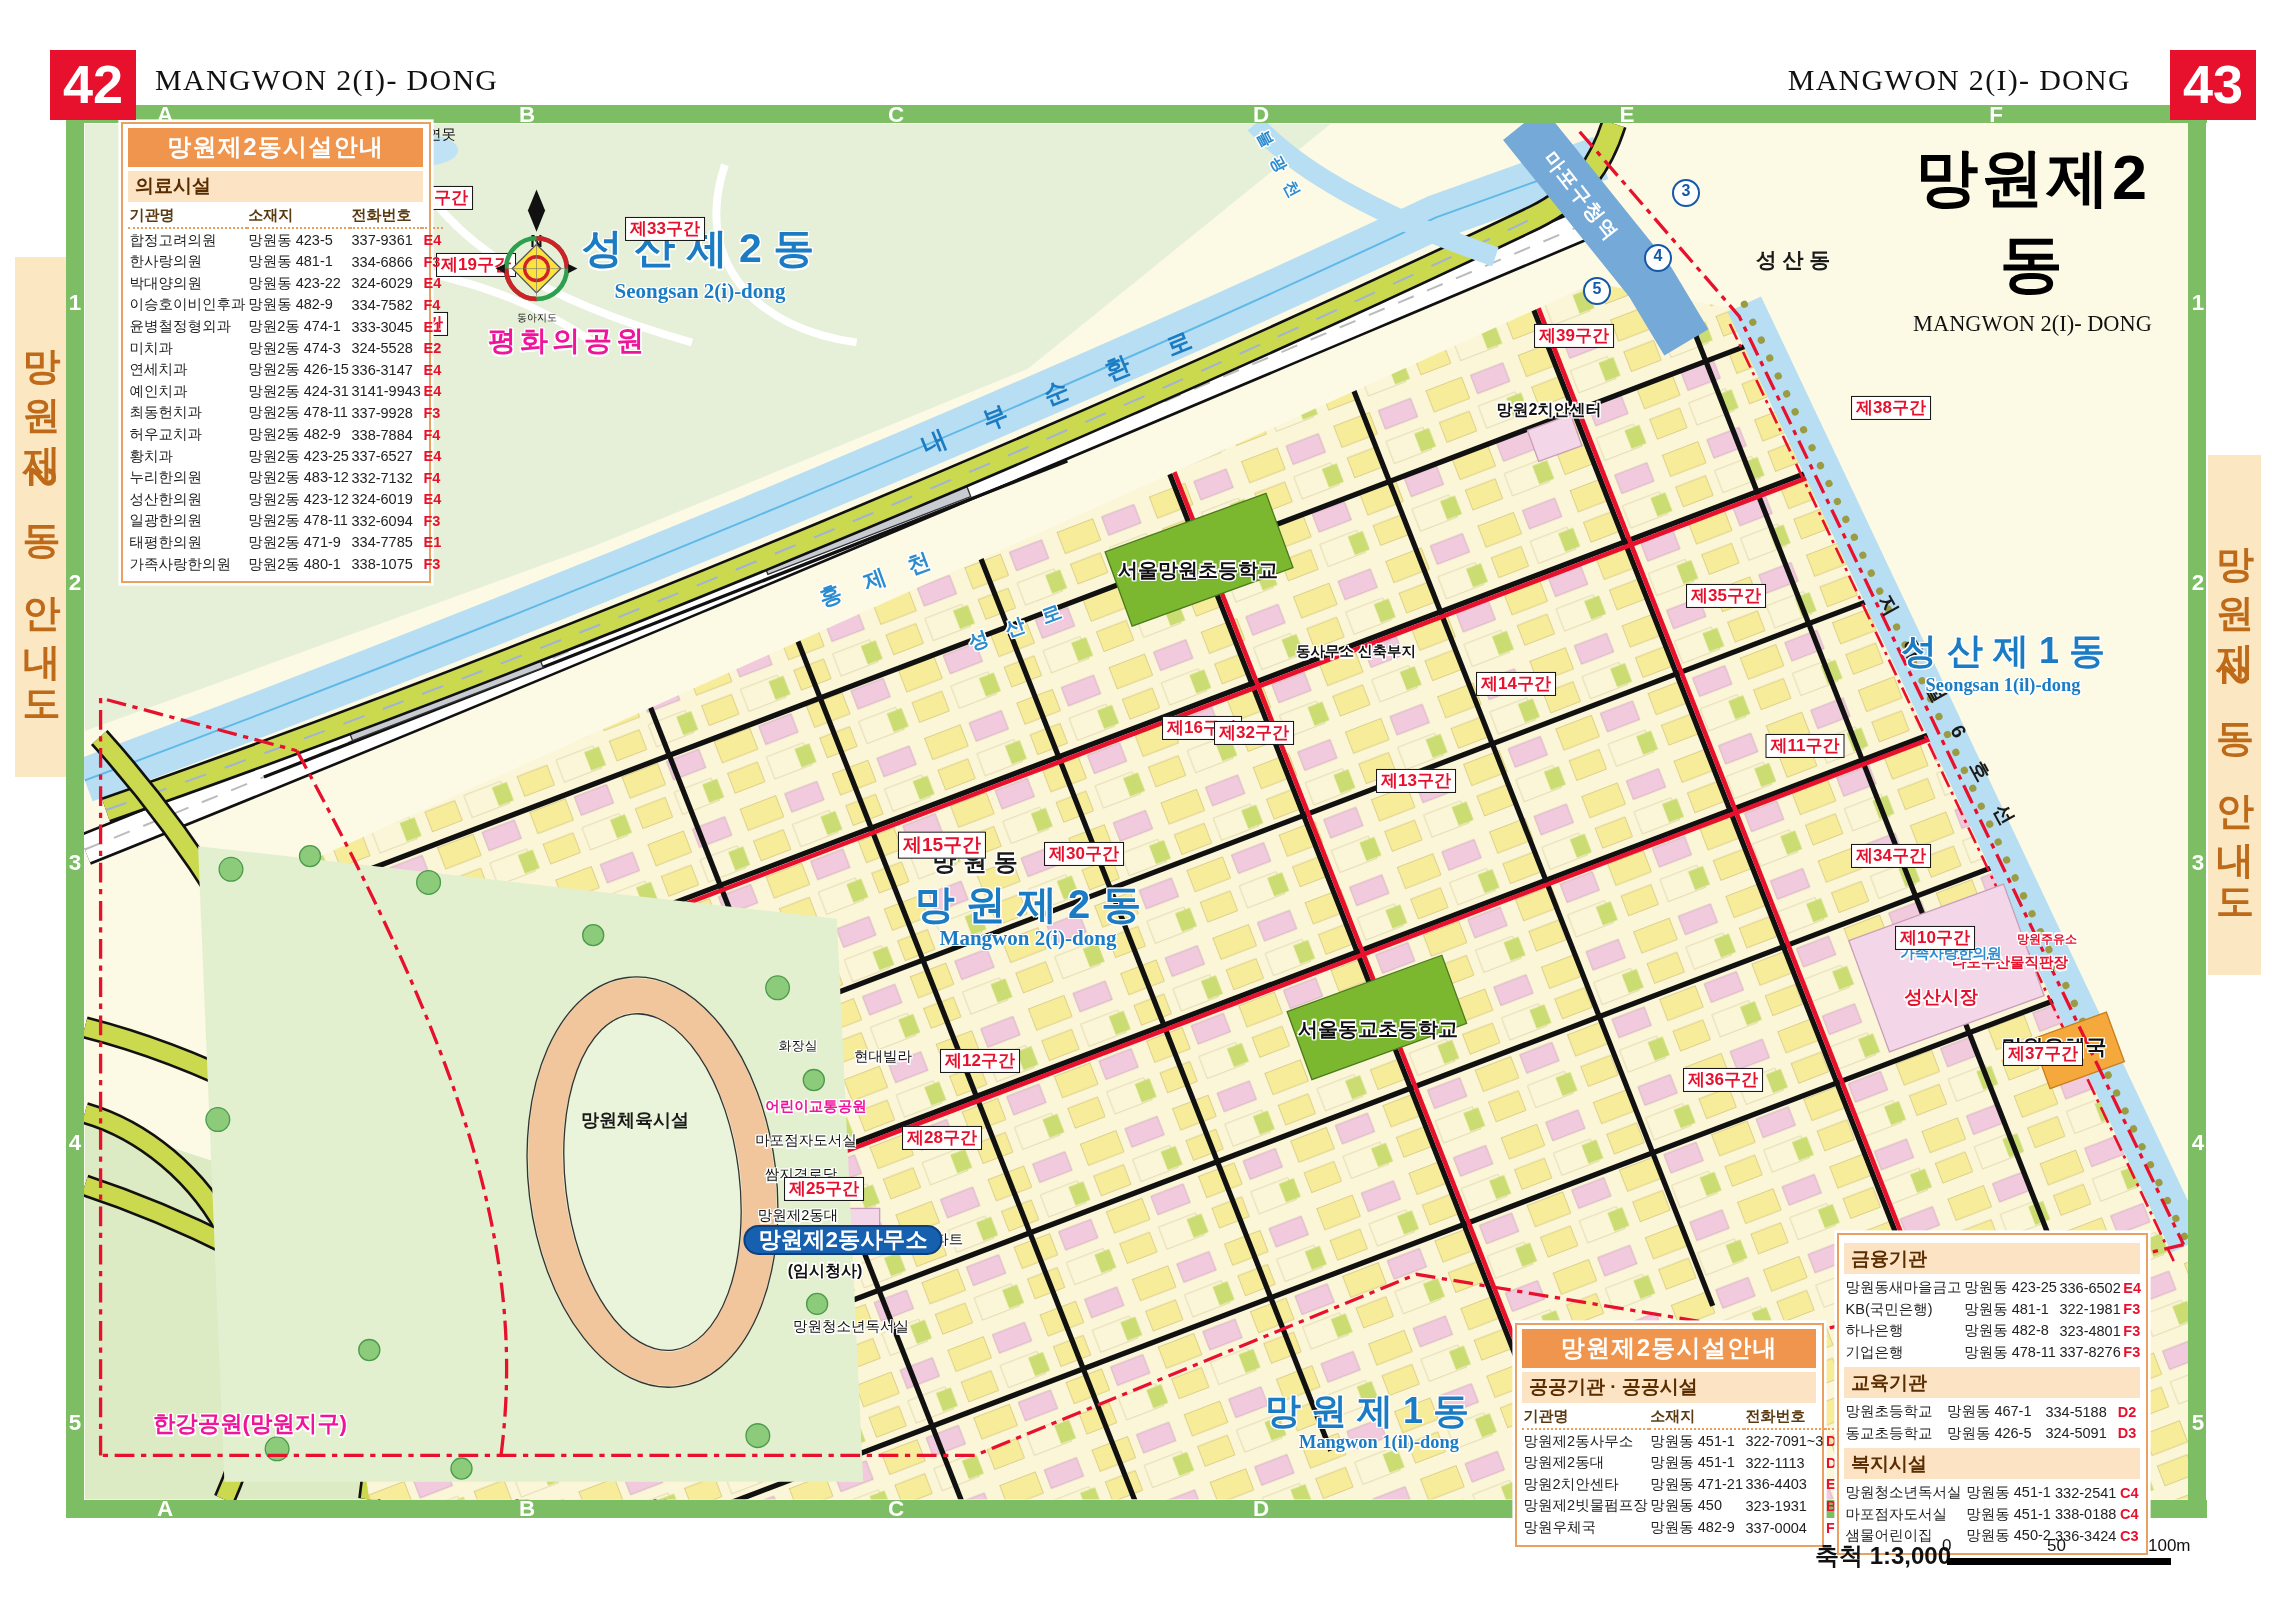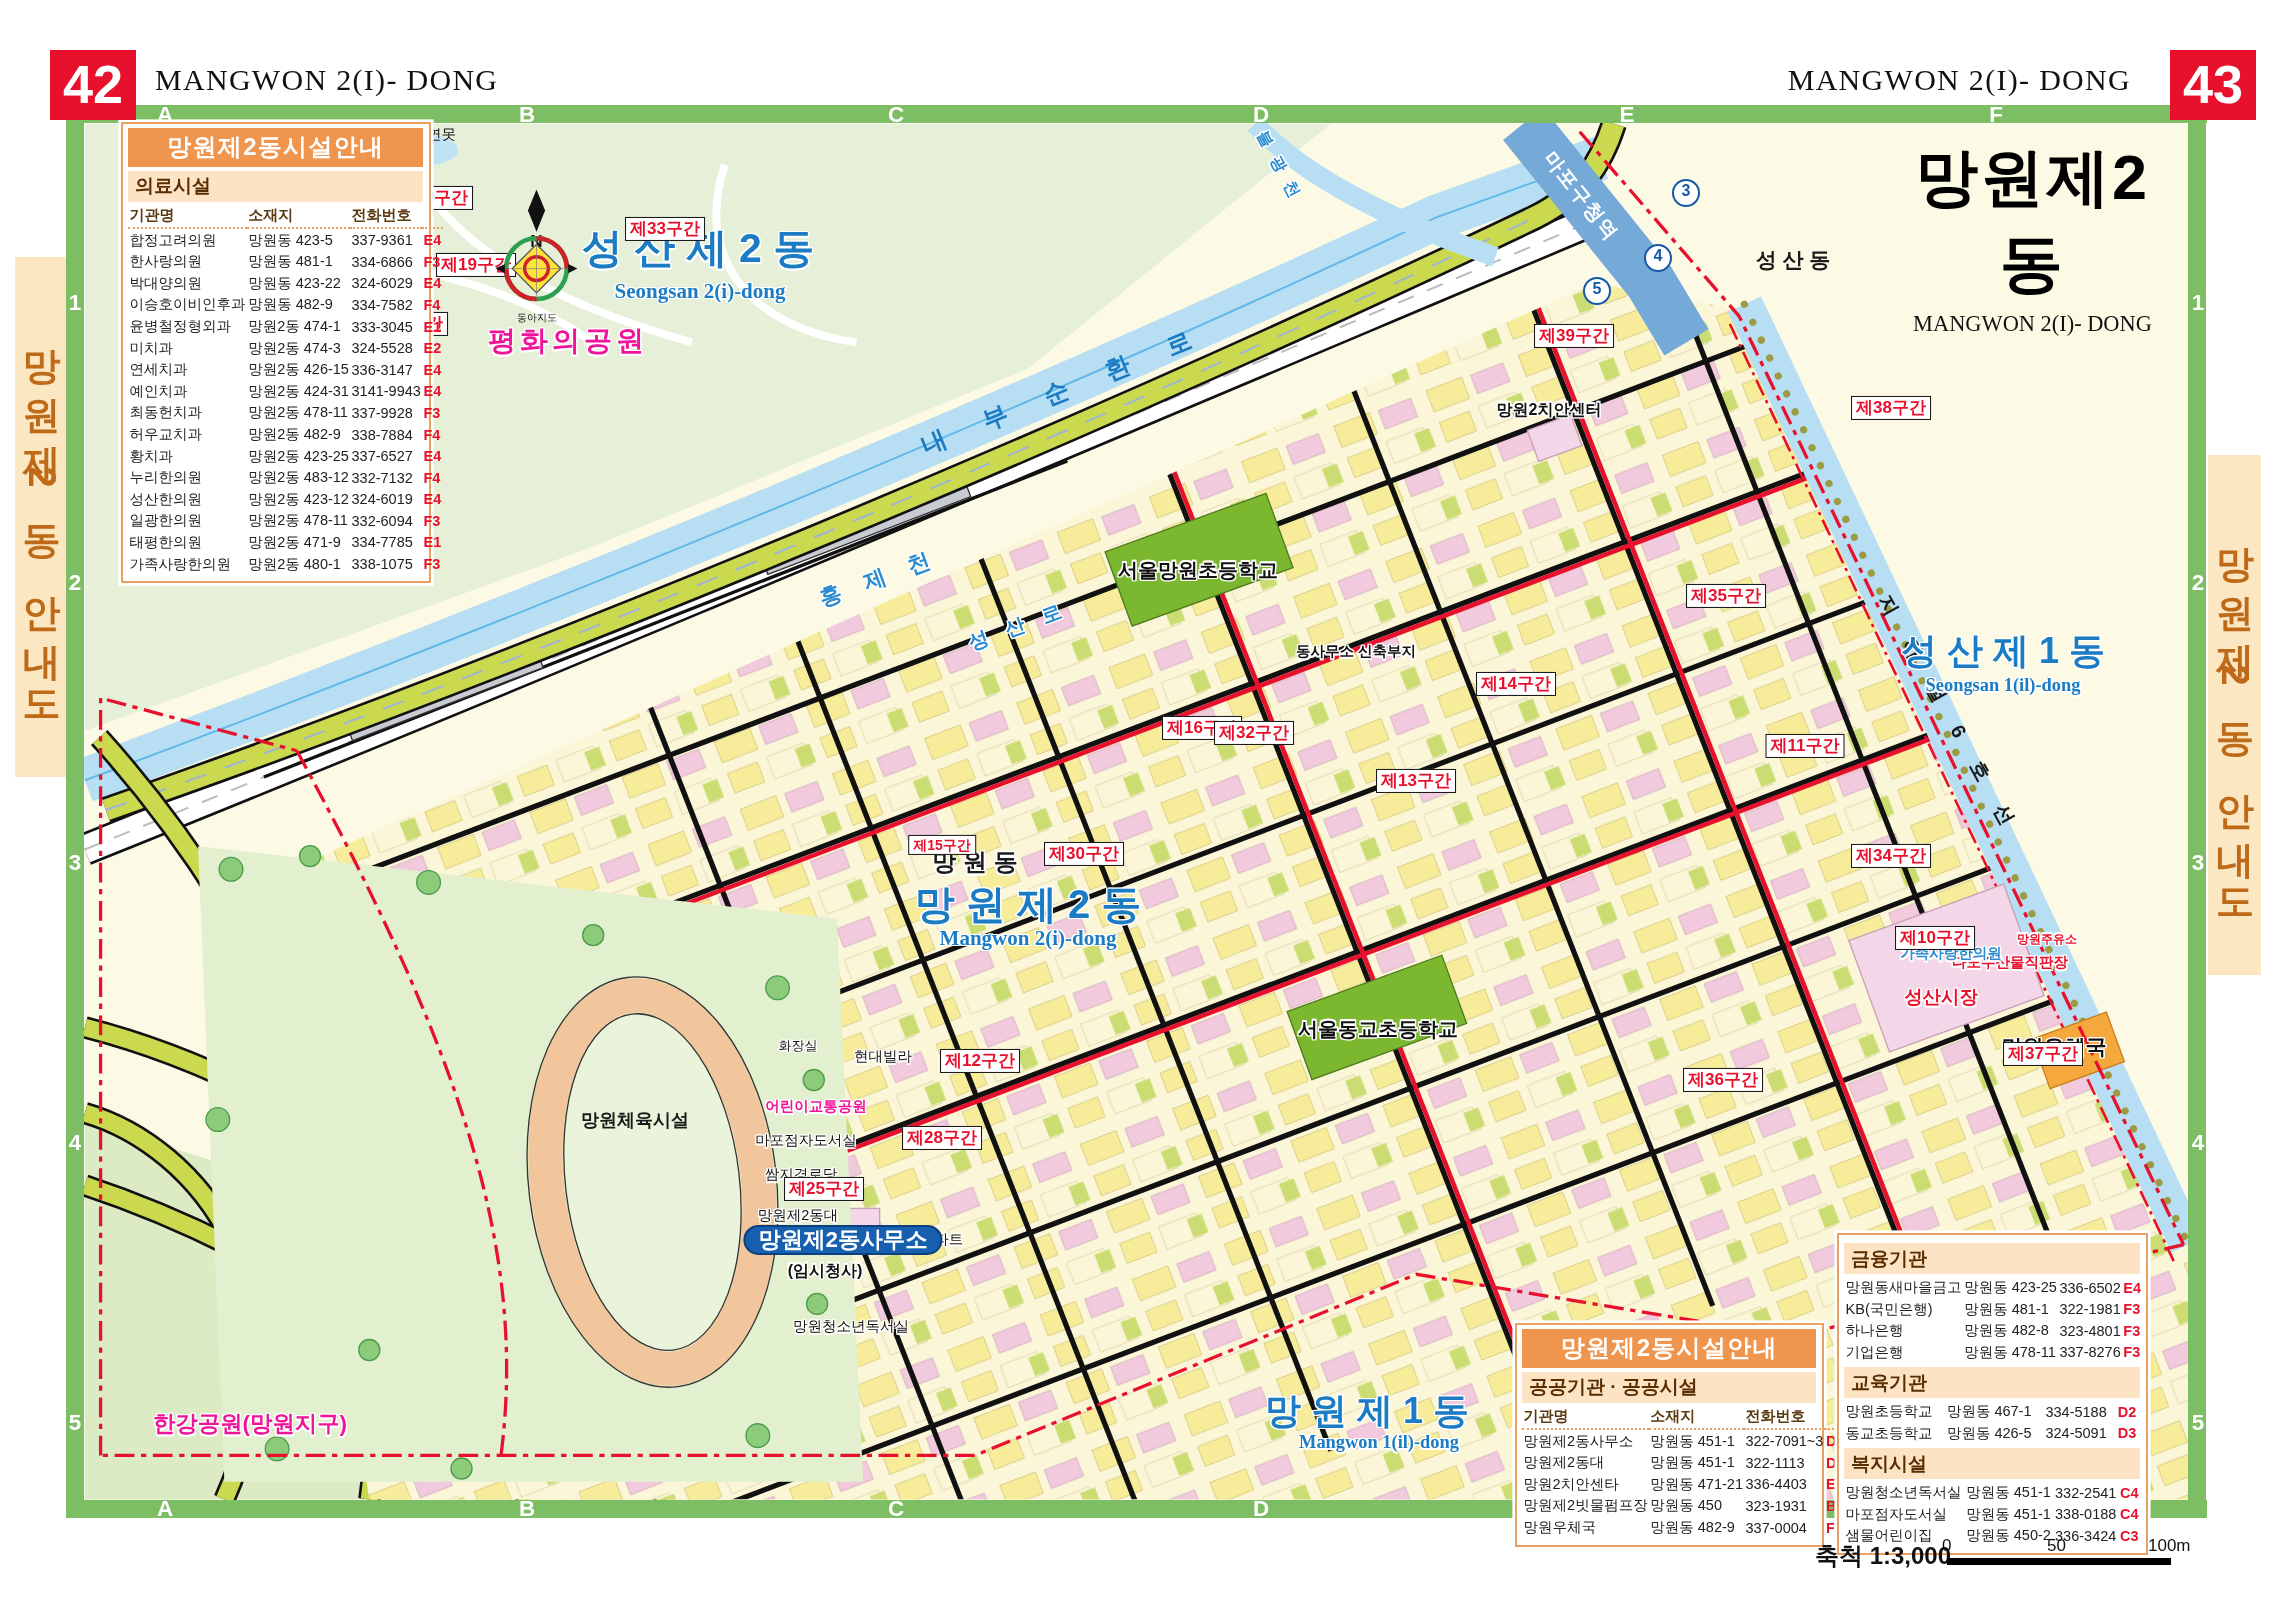--- a/index.html
+++ b/index.html
@@ -291,21 +291,21 @@
       <div class="mlab poi halo" style="left: 927px; top: 1240px; font-size: 14.5px; transform: translate(-50%, -50%);">대림아파트</div>
       <div class="mlab poi halo" style="left: 883px; top: 1057px; font-size: 14.5px; transform: translate(-50%, -50%);">현대빌라</div>
       <div class="mlab poi halo" style="left: 798px; top: 1046px; font-size: 13px; transform: translate(-50%, -50%);">화장실</div>
       <div class="mlab office-oval" style="left: 843px; top: 1240px; font-size: 22.4px; transform: translate(-50%, -50%);">망원제2동사무소</div>
       <div class="mlab poi-bold halo" style="left: 825px; top: 1271px; font-size: 16px; transform: translate(-50%, -50%);">(임시청사)</div>
       <div class="mlab kubox" style="left: 1935px; top: 938px; font-size: 17px; transform: translate(-50%, -50%);">제10구간</div>
       <div class="mlab kubox" style="left: 1805px; top: 746px; font-size: 17px; transform: translate(-50%, -50%);">제11구간</div>
       <div class="mlab kubox" style="left: 980px; top: 1061px; font-size: 17px; transform: translate(-50%, -50%);">제12구간</div>
       <div class="mlab kubox" style="left: 1416px; top: 781px; font-size: 17px; transform: translate(-50%, -50%);">제13구간</div>
       <div class="mlab kubox" style="left: 1516px; top: 684px; font-size: 17px; transform: translate(-50%, -50%);">제14구간</div>
-      <div class="mlab kubox" style="left: 942px; top: 845px; font-size: 14px; transform: translate(-50%, -50%);">제15구간</div>
+      <div class="mlab kubox" style="left: 942px; top: 845px; font-size: 19px; transform: translate(-50%, -50%);">제15구간</div>
       <div class="mlab kubox" style="left: 1202px; top: 728px; font-size: 17px; transform: translate(-50%, -50%);">제16구간</div>
       <div class="mlab kubox" style="left: 408px; top: 324px; font-size: 17px; transform: translate(-50%, -50%);">제18구간</div>
       <div class="mlab kubox" style="left: 476px; top: 265px; font-size: 17px; transform: translate(-50%, -50%);">제19구간</div>
       <div class="mlab kubox" style="left: 242px; top: 308px; font-size: 17px; transform: translate(-50%, -50%);">제21구간</div>
       <div class="mlab kubox" style="left: 433px; top: 198px; font-size: 17px; transform: translate(-50%, -50%);">제23구간</div>
       <div class="mlab kubox" style="left: 824px; top: 1189px; font-size: 17px; transform: translate(-50%, -50%); text-align: center;">제25구간</div>
       <div class="mlab kubox" style="left: 942px; top: 1138px; font-size: 17px; transform: translate(-50%, -50%);">제28구간</div>
       <div class="mlab kubox" style="left: 1084px; top: 854px; font-size: 17px; transform: translate(-50%, -50%);">제30구간</div>
       <div class="mlab kubox" style="left: 1254px; top: 733px; font-size: 17px; transform: translate(-50%, -50%);">제32구간</div>
       <div class="mlab kubox" style="left: 665px; top: 229px; font-size: 17px; transform: translate(-50%, -50%);">제33구간</div>

